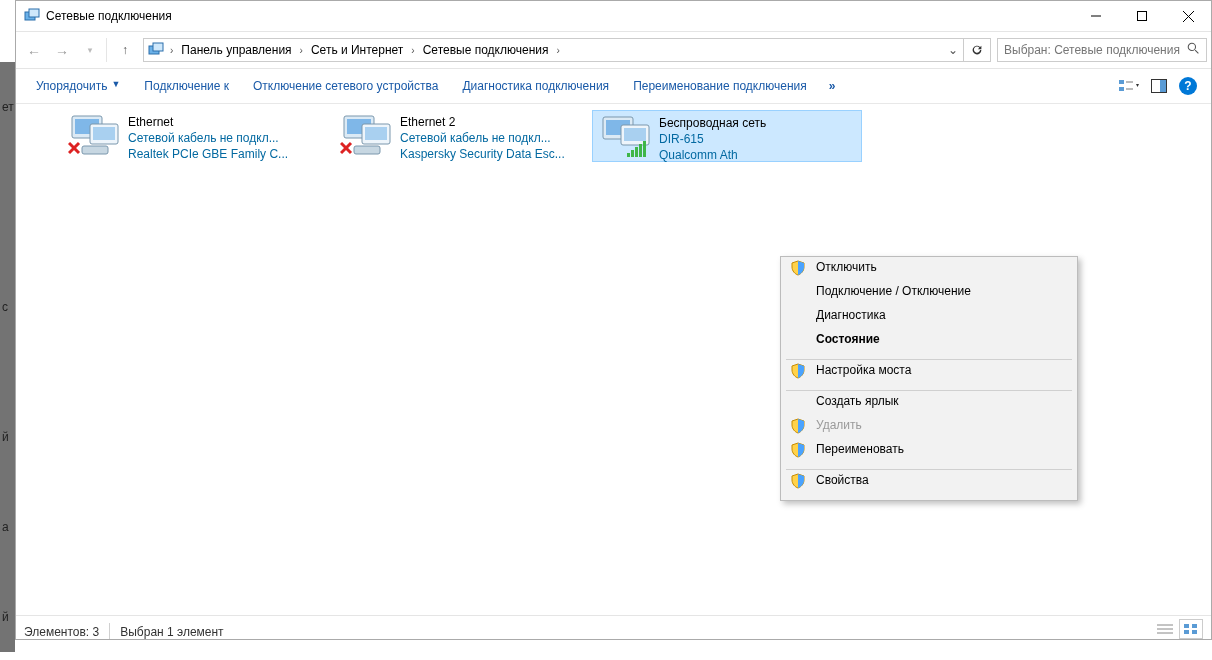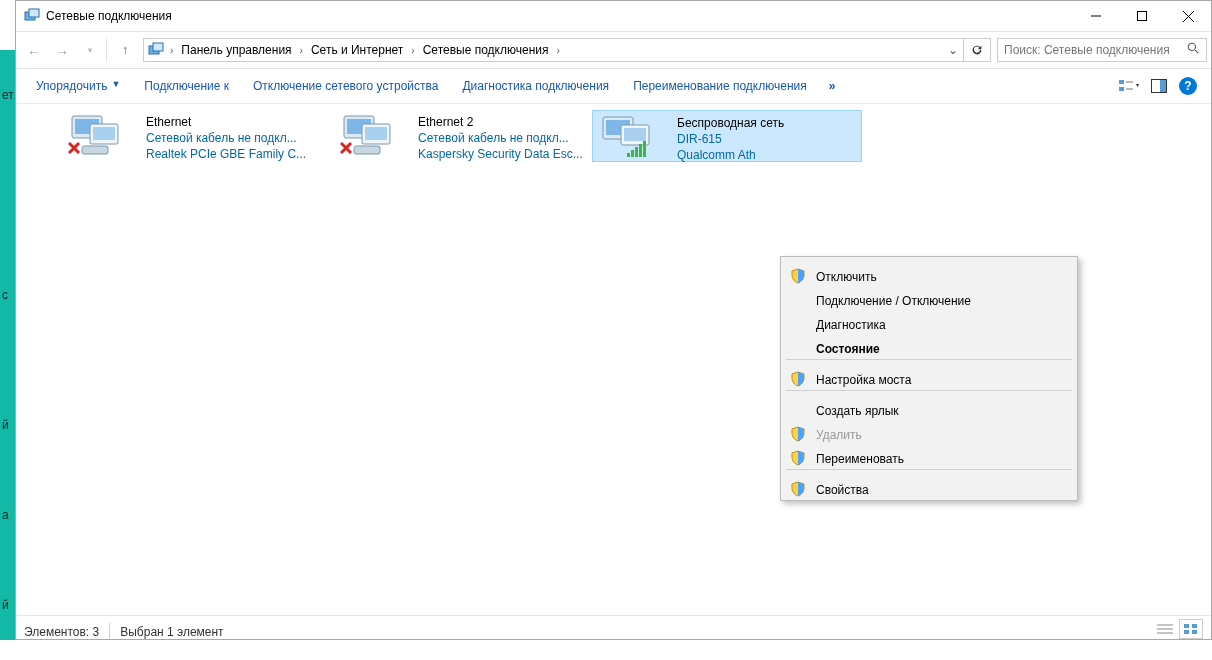--- a/index.html
+++ b/index.html
@@ -24,35 +24,35 @@
 .tb-item{padding:0 12px;color:#1a5aa8;font-size:12px;display:flex;align-items:flex-start}
 .tb-item .dd{margin-left:4px;font-size:9px}
 .tb-overflow{padding:0 10px;color:#1a5aa8;font-weight:bold}
 .tb-right{margin-left:auto;display:flex;align-items:center;gap:10px;padding-right:6px}
 .tb-icn{width:20px;height:20px;display:flex;align-items:center;justify-content:center;color:#333}
 .help{width:18px;height:18px;border-radius:50%;background:#0078d7;color:#fff;display:flex;align-items:center;justify-content:center;font-weight:bold;font-size:12px}
 .content{position:relative;height:520px}
 .conn{position:absolute;width:270px;height:52px;display:flex;align-items:flex-start;padding:4px 6px;box-sizing:border-box}
 .conn.sel{background:#cce8ff;border:1px solid #99d1ff}
 .conn .icon-wrap{width:54px;height:48px;position:relative;flex-shrink:0}
-.conn .txt{margin-left:24px;overflow:hidden}
+.conn .txt{margin-left:6px;overflow:hidden}
 .conn .line{white-space:nowrap;overflow:hidden;text-overflow:ellipsis;font-size:12px;line-height:16px}
 .conn .line.name{color:#000}
 .conn .line.sub{color:#0369a1}
 .ctx-menu{position:absolute;left:764px;top:152px;width:290px;background:#f2f2f2;border:1px solid #bcbcbc;box-shadow:3px 3px 6px rgba(0,0,0,0.25);padding:3px}
-.ctx-item{height:24px;display:flex;align-items:flex-end;padding-left:32px;position:relative;font-size:12px}
+.ctx-item{height:24px;display:flex;align-items:flex-start;padding-left:32px;position:relative;font-size:12px}
 .ctx-item.disabled{color:#9a9a9a}
 .ctx-item.bold{font-weight:600}
 .ctx-sep{height:1px;background:#d0d0d0;margin:3px 2px}
 .shield{position:absolute;left:6px;width:16px;height:16px}
 .statusbar{position:absolute;left:0;bottom:0;height:24px;border-top:1px solid #e5e5e5;width:100%;display:flex;align-items:flex-end;padding:0 8px;box-sizing:border-box;font-size:12px;color:#333}
 .statusbar .ssep{width:1px;height:16px;background:#d0d0d0;margin:0 10px}
 .statusbar .views{margin-left:auto;display:flex;gap:2px}
 .view-btn{width:22px;height:18px;border:1px solid transparent;display:flex;align-items:center;justify-content:center}
-.left-fragment{position:absolute;left:0;top:50px;width:15px;height:590px;background:#14b8a6}
+.left-fragment{position:absolute;left:0;top:62px;width:15px;height:590px;background:#737373}
 .lf-char{position:absolute;left:2px;font-size:12px;color:#222}
 </style>
 </head>
 <body>
 
 <div class="left-fragment">
   <span class="lf-char" style="top:38px">ет</span>
   <span class="lf-char" style="top:238px">с</span>
   <span class="lf-char" style="top:368px">й</span>
   <span class="lf-char" style="top:458px">а</span>
@@ -111,21 +111,21 @@
       <div class="addr-tail">
         <div class="addr-dd">⌄</div>
         <div class="addr-refresh">
           <svg width="14" height="14" viewBox="0 0 16 16">
               <path d="M13 8a5 5 0 1 1-1.5-3.5L13 3v4H9l1.7-1.7A3.5 3.5 0 1 0 11.5 8H13z" fill="#333"></path>
             </svg>
         </div>
       </div>
     </div>
     <div class="search-box">
-      <span>Поиск: Сетевые подключения</span>
+      <span>Выбран: Сетевые подключения</span>
       <span class="sicon">
         <svg width="13" height="13" viewBox="0 0 16 16">
             <circle cx="6" cy="6" r="4.5" fill="none" stroke="#555" stroke-width="1.3"></circle>
             <line x1="10" y1="10" x2="14" y2="14" stroke="#555" stroke-width="1.3"></line>
           </svg>
       </span>
     </div>
   </div>
 
   <div class="toolbar">

